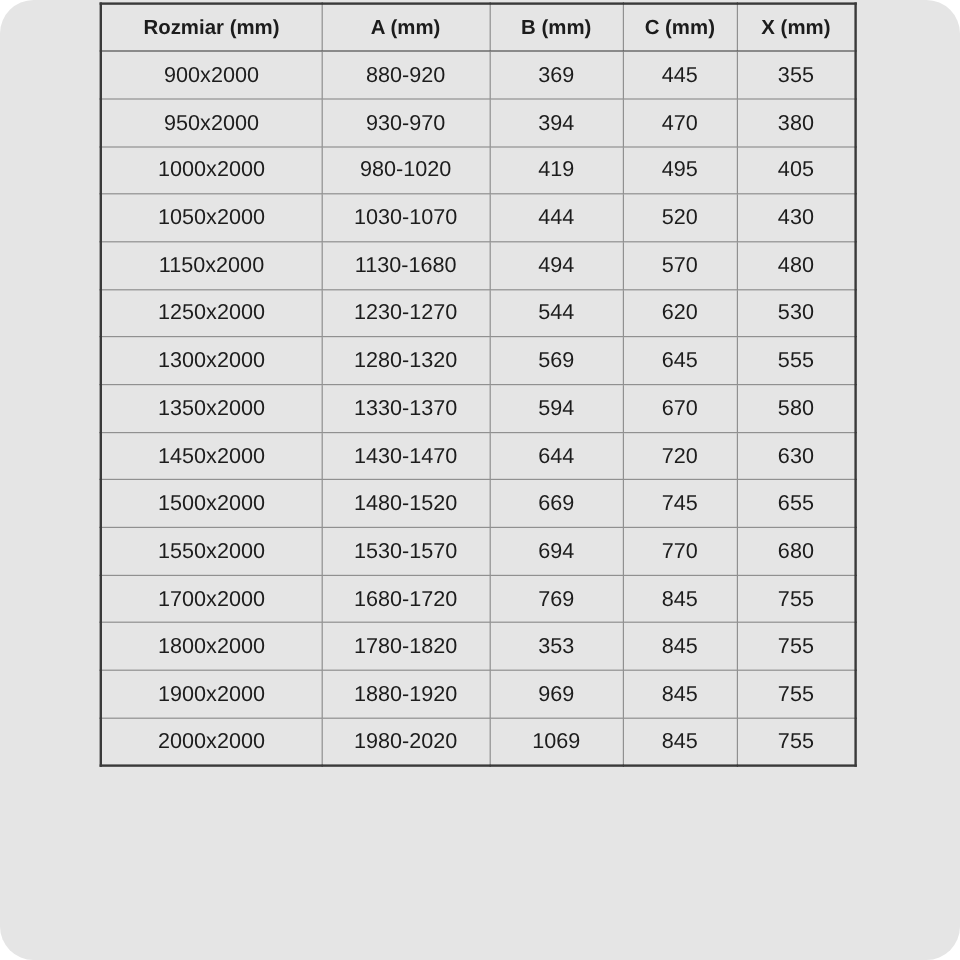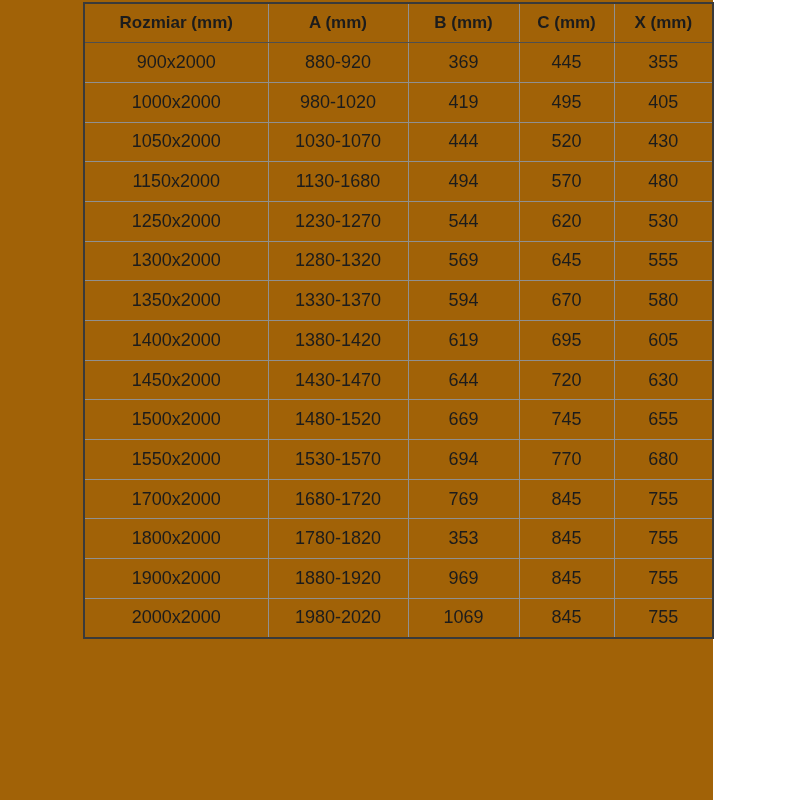--- a/index.html
+++ b/index.html
@@ -6,23 +6,24 @@
     margin: 0;
     padding: 0;
     background: #ffffff;
     width: 800px;
     height: 800px;
     overflow: hidden;
     font-family: "Liberation Sans", "DejaVu Sans", sans-serif;
   }
   .page {
     position: relative;
-    width: 713px;
+    width: 800px;
     height: 800px;
-    background: #a16207;
+    background: #e5e5e5;
+    border-radius: 28px;
   }
   .table-wrap {
     position: absolute;
     left: 83px;
     top: 2px;
     width: 629px;
   }
   table.spec-table {
     width: 629px;
     table-layout: fixed;
@@ -75,20 +76,27 @@
       </thead>
       <tbody>
           <tr>
             <td>900x2000</td>
             <td>880-920</td>
             <td>369</td>
             <td>445</td>
             <td>355</td>
           </tr>
           <tr>
+            <td>950x2000</td>
+            <td>930-970</td>
+            <td>394</td>
+            <td>470</td>
+            <td>380</td>
+          </tr>
+          <tr>
             <td>1000x2000</td>
             <td>980-1020</td>
             <td>419</td>
             <td>495</td>
             <td>405</td>
           </tr>
           <tr>
             <td>1050x2000</td>
             <td>1030-1070</td>
             <td>444</td>
@@ -115,27 +123,20 @@
             <td>569</td>
             <td>645</td>
             <td>555</td>
           </tr>
           <tr>
             <td>1350x2000</td>
             <td>1330-1370</td>
             <td>594</td>
             <td>670</td>
             <td>580</td>
-          </tr>
-          <tr>
-            <td>1400x2000</td>
-            <td>1380-1420</td>
-            <td>619</td>
-            <td>695</td>
-            <td>605</td>
           </tr>
           <tr>
             <td>1450x2000</td>
             <td>1430-1470</td>
             <td>644</td>
             <td>720</td>
             <td>630</td>
           </tr>
           <tr>
             <td>1500x2000</td>

